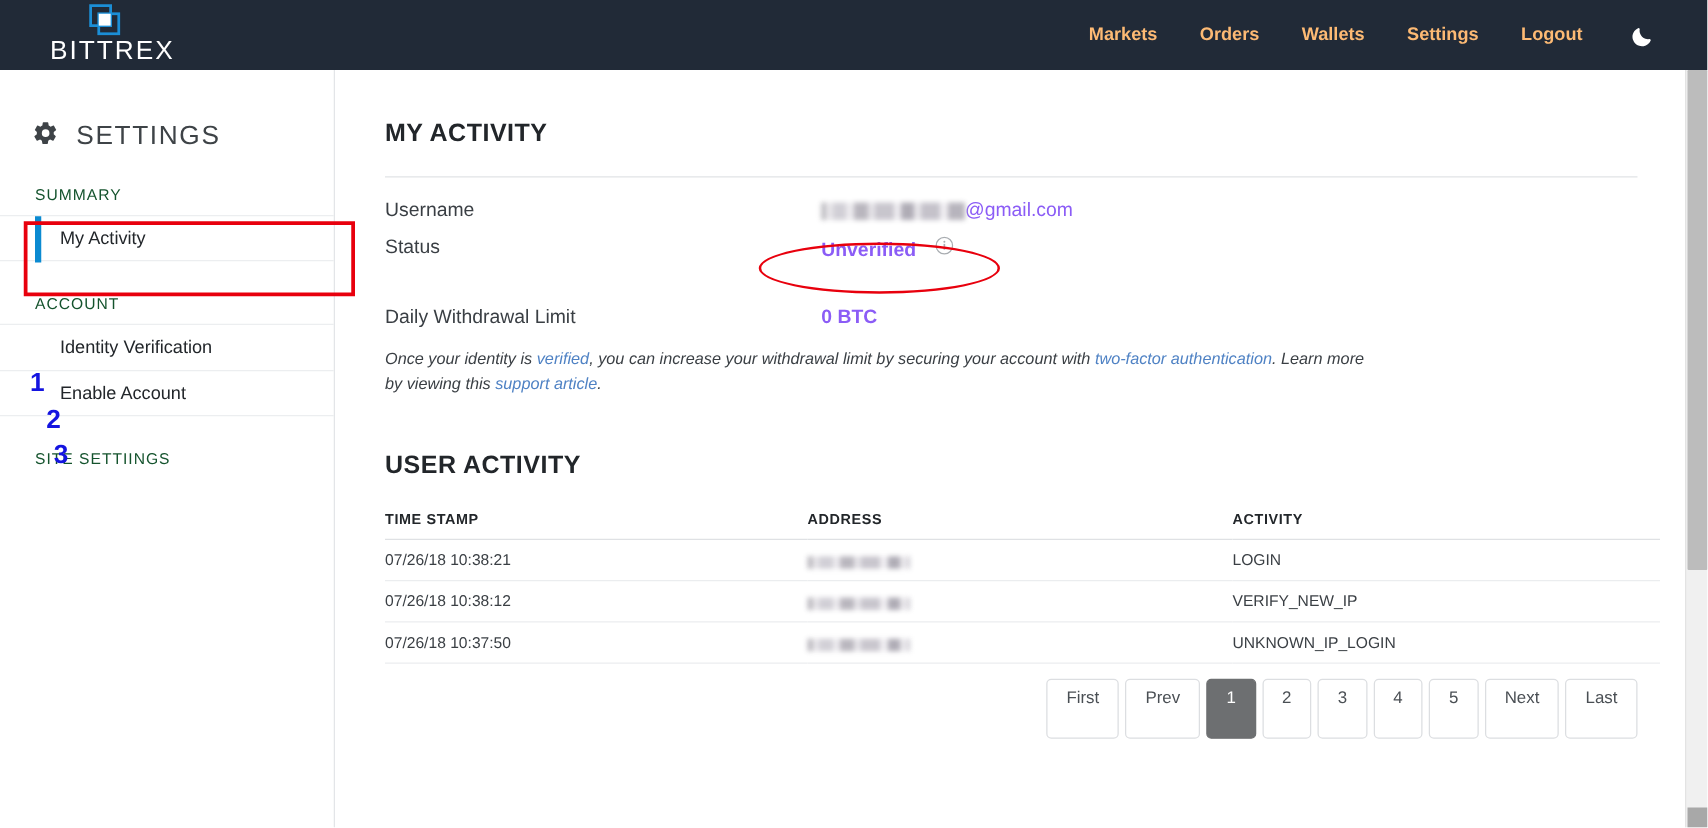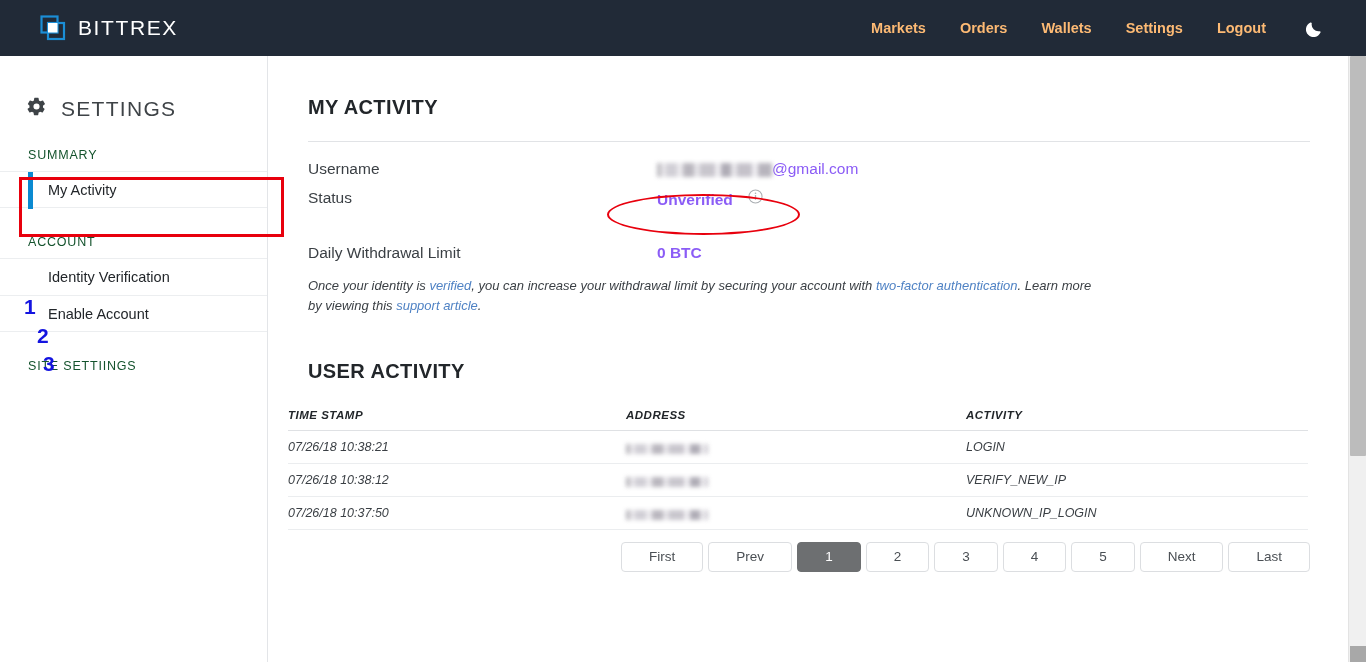--- a/index.html
+++ b/index.html
@@ -12,21 +12,21 @@
   }
   #root { position: relative; width: 1366px; height: 662px; overflow: hidden; }
 
   
   .topnav {
     position: absolute; top: 0; left: 0;
     width: 1366px; height: 56px;
     background: #212a37;
     display: flex; align-items: center;
   }
-  .brand { display: flex; align-items: center; margin-left: 40px; }
+  .brand { display: flex; align-items: center; margin-left: 40px; flex-direction: column; }
   .brand-mark { width: 26px; height: 26px; position: relative; margin-right: 12px; }
   .brand-text {
     color: #ffffff; font-size: 21px; letter-spacing: 1.6px;
     font-weight: 400;
   }
   .nav-links {
     margin-left: auto; display: flex; align-items: center;
     margin-right: 26px;
   }
   .nav-link {
@@ -106,42 +106,42 @@
     font-style: italic; font-size: 13px; color: #3a3f44;
     line-height: 20px; margin: 14px 0 0 40px; width: 790px;
   }
   .note a { color: #4f82c4; text-decoration: none; cursor: pointer; }
 
   .section-title {
     font-size: 20px; font-weight: bold; letter-spacing: 0.4px;
     color: #22262a; margin: 0 0 0 40px;
   }
 
-  table.activity { width: 1020px; margin-left: 20px; border-collapse: collapse; font-style: italic; }
+  table.activity { width: 1020px; margin-left: 40px; border-collapse: collapse; }
   table.activity th {
     text-align: left; font-size: 11.5px; font-weight: bold;
     letter-spacing: 0.5px; color: #22262a;
     padding: 0 0 9px 0; border-bottom: 1px solid #dfe1e4;
   }
   table.activity td {
     font-size: 12.5px; color: #3a3f44;
     padding: 9px 0 9px 0; border-bottom: 1px solid #ebedef;
     height: 30px;
   }
   .col-ts { width: 338px; }
   .col-addr { width: 340px; }
   .col-act { width: 342px; }
 
   .pager {
     display: flex; justify-content: flex-end;
     margin: 12px 38px 0 0;
   }
   .pg {
-    min-width: 34px; height: 30px; line-height: 28px;
-    padding: 0 27px; margin-left: 5px;
+    min-width: 34px; height: 48px; line-height: 28px;
+    padding: 0 15px; margin-left: 5px;
     border: 1px solid #dcdee1; border-radius: 4px;
     font-size: 13.5px; color: #4a4f54; text-align: left;
     background: #ffffff; cursor: pointer; white-space: nowrap;
   }
   .pg.active { background: #6d6f71; color: #ffffff; border-color: #6d6f71; }
 
   
   .scrollbar {
     position: absolute; top: 56px; right: 0;
     width: 18px; height: 606px; background: #f0f0f0;

